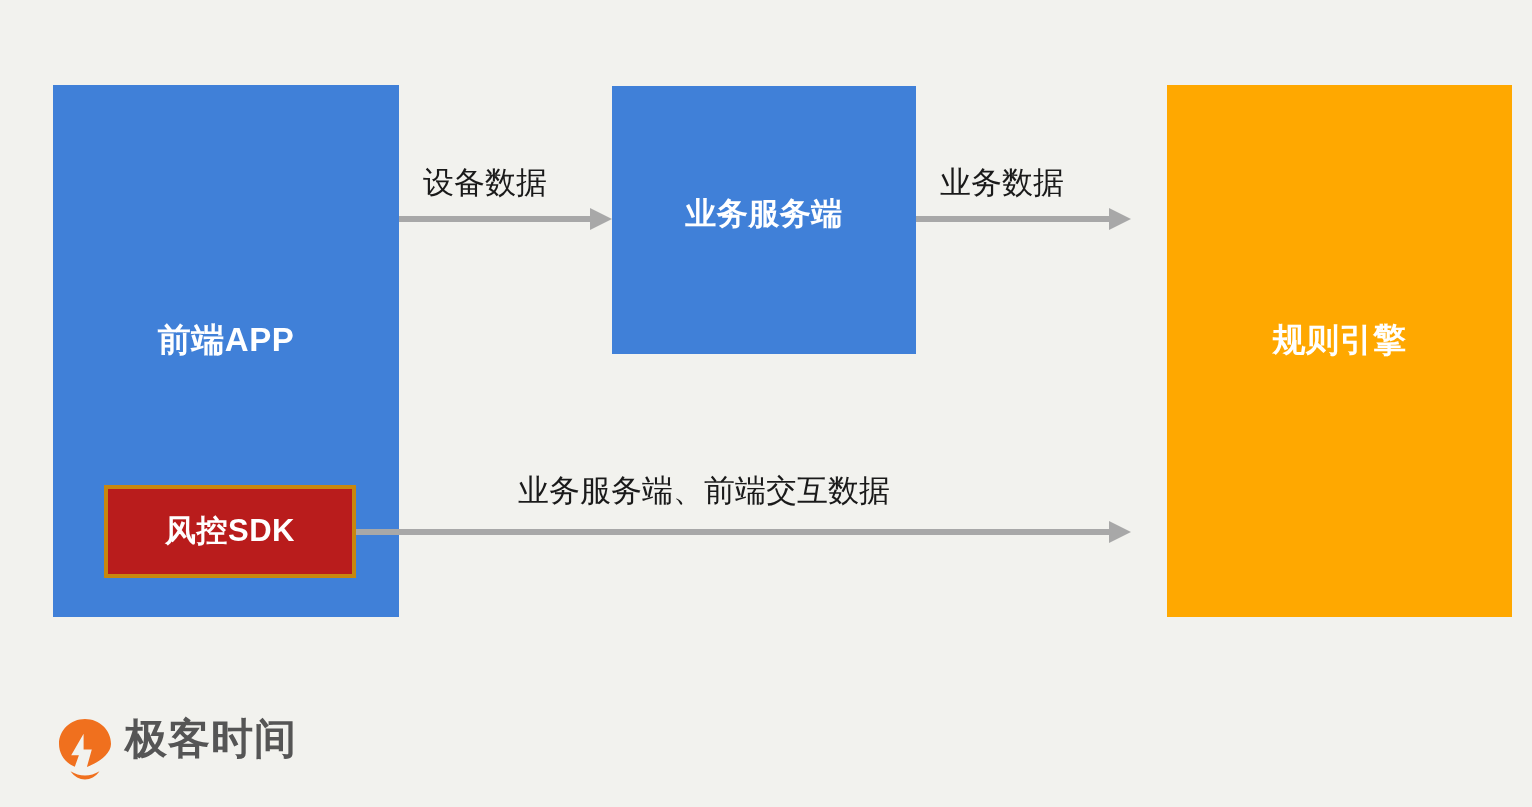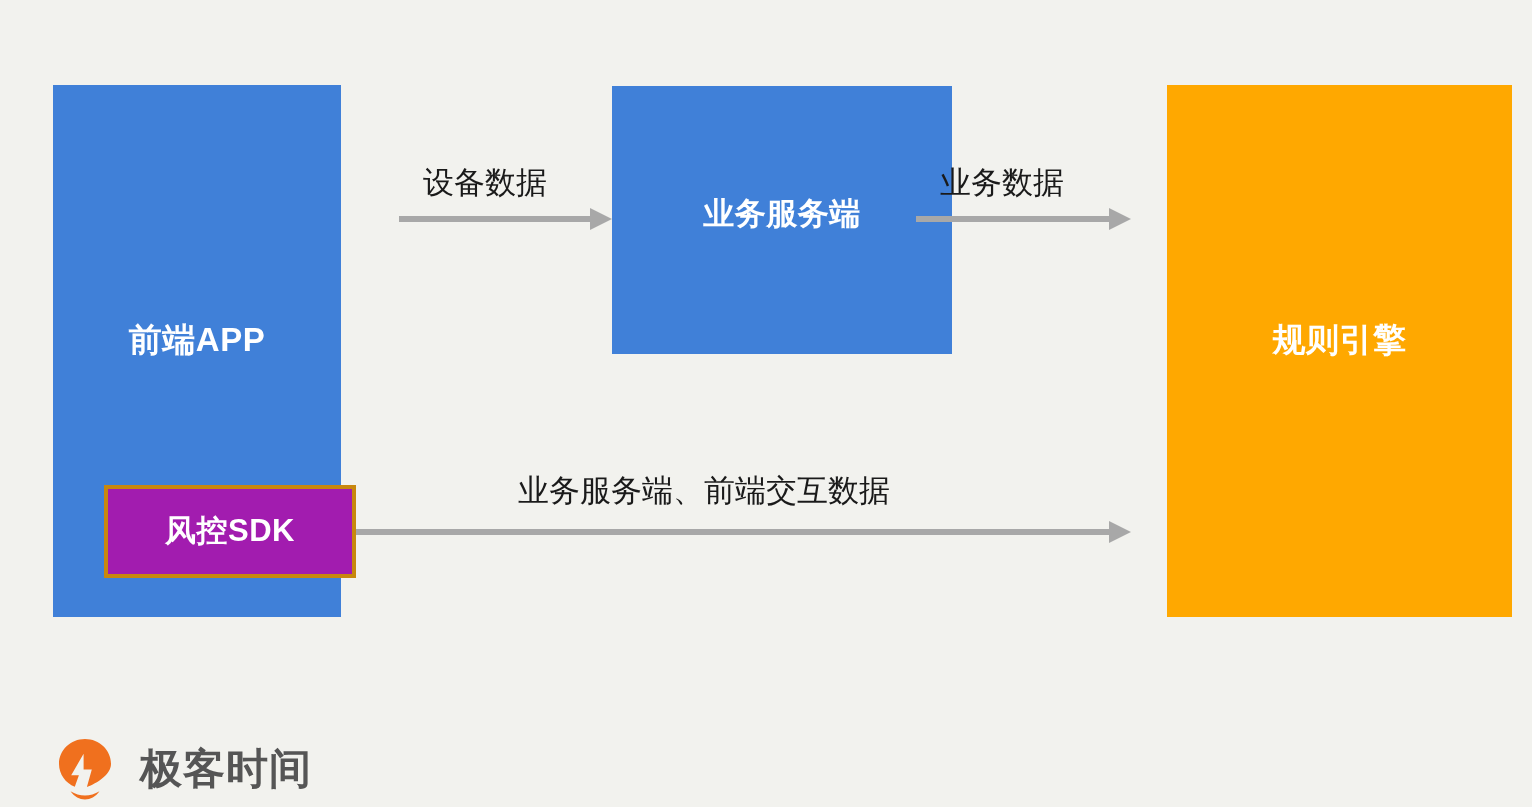--- a/index.html
+++ b/index.html
@@ -30,44 +30,44 @@
     color: #ffffff;
     font-weight: bold;
     letter-spacing: 0.5px;
     line-height: 1.1;
     user-select: none;
   }
 
   #node-frontend-app {
     left: 53px;
     top: 85px;
-    width: 288px;
+    width: 346px;
     height: 532px;
     background: #4080d8;
     align-items: flex-start;
     justify-content: center;
     padding-top: 237px;
     font-size: 33px;
   }
 
   #node-risk-sdk {
     left: 104px;
     top: 485px;
     width: 252px;
     height: 93px;
-    background: #a21caf;
+    background: #b91c1c;
     border: 4px solid #c8870e;
     font-size: 31px;
     z-index: 6;
   }
 
   #node-business-server {
     left: 612px;
     top: 86px;
-    width: 340px;
+    width: 304px;
     height: 268px;
     background: #4080d8;
     align-items: flex-start;
     justify-content: center;
     padding-top: 111px;
     font-size: 31px;
   }
 
   #node-rule-engine {
     left: 1131px;
@@ -129,24 +129,23 @@
   #label-user-action   { left: 423px;  top: 162px; }
   #label-business-data { left: 940px;  top: 162px; }
   #label-device-data   { left: 518px;  top: 470px; }
 
   
   #brand-logo {
     position: absolute;
     left: 58px;
     top: 718px;
     display: flex;
-    align-items: center;
-    gap: 28px;
+    align-items: flex-start;
+    gap: 13px;
     user-select: none;
-    margin-top: 20px;
   }
   #brand-mark {
     width: 54px;
     height: 62px;
     flex: 0 0 auto;
   }
   #brand-wordmark {
     font-size: 42px;
     font-weight: bold;
     color: #555555;

